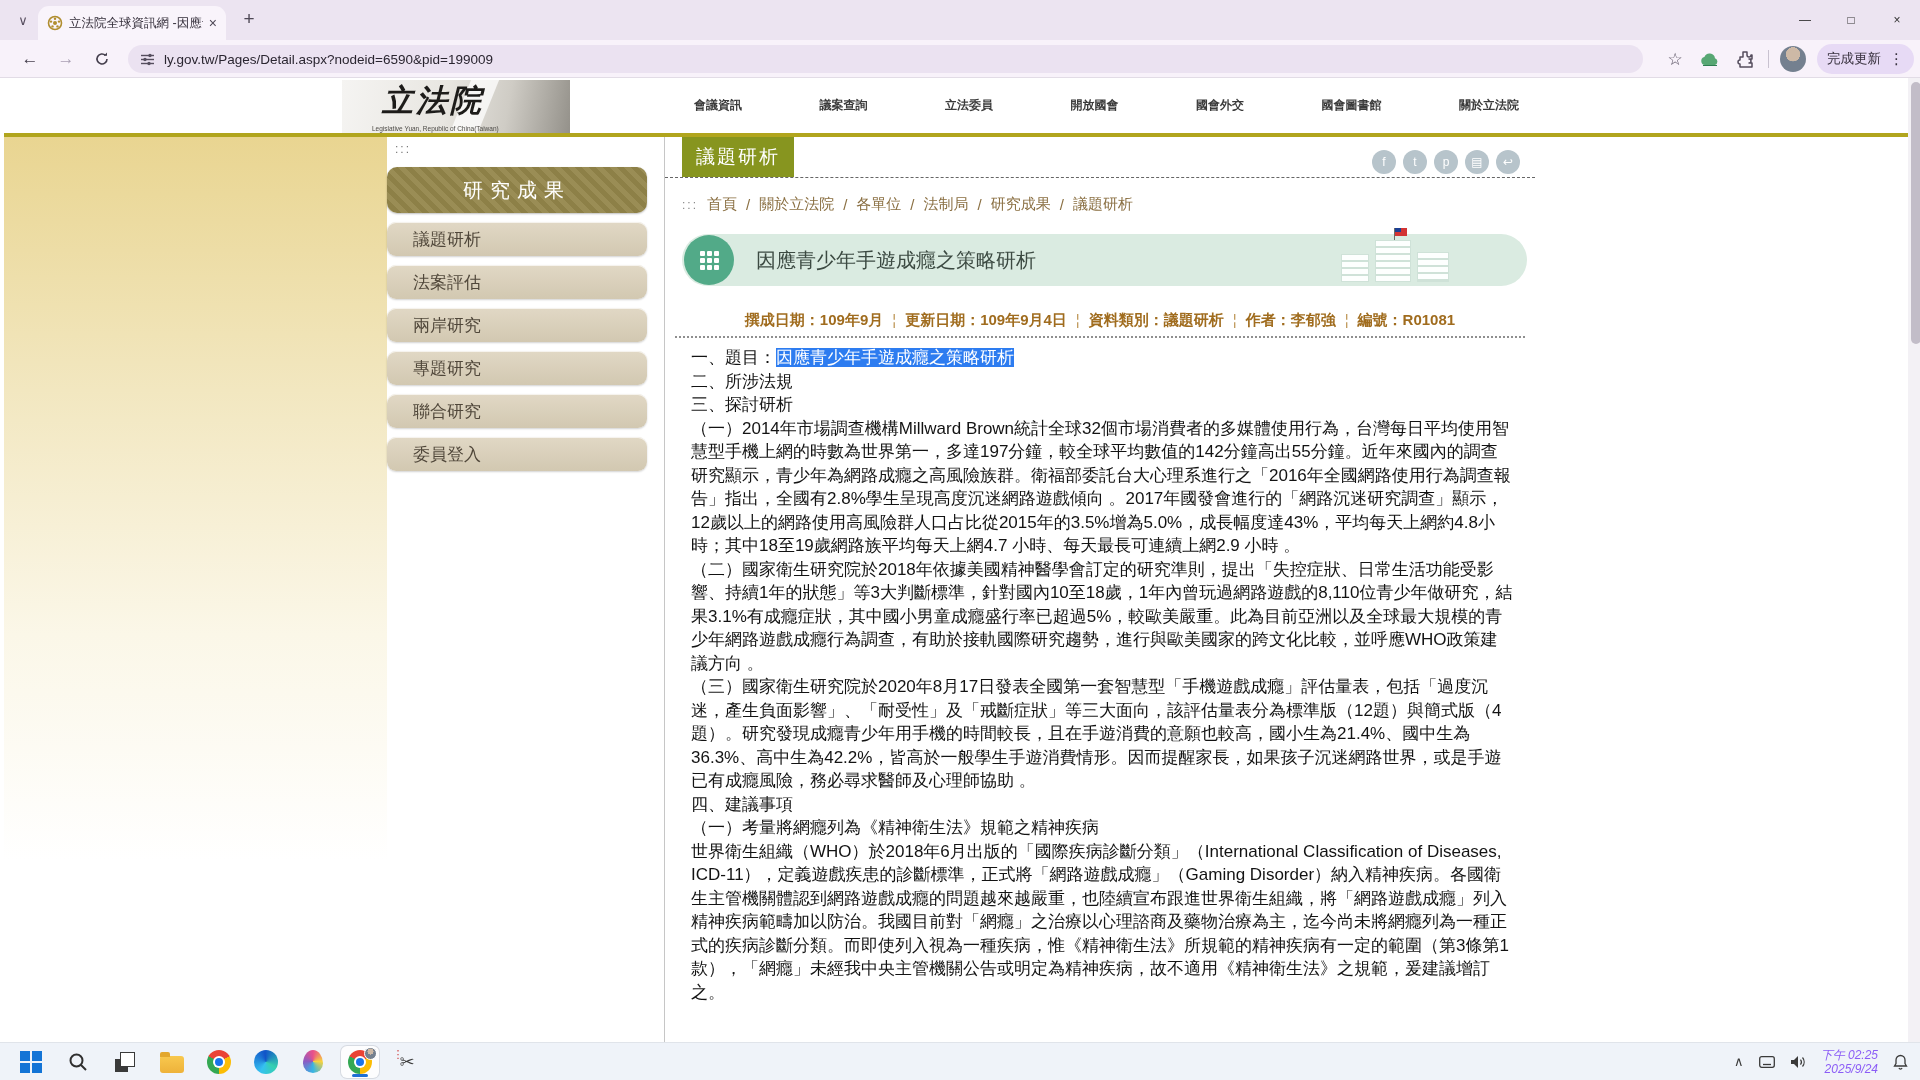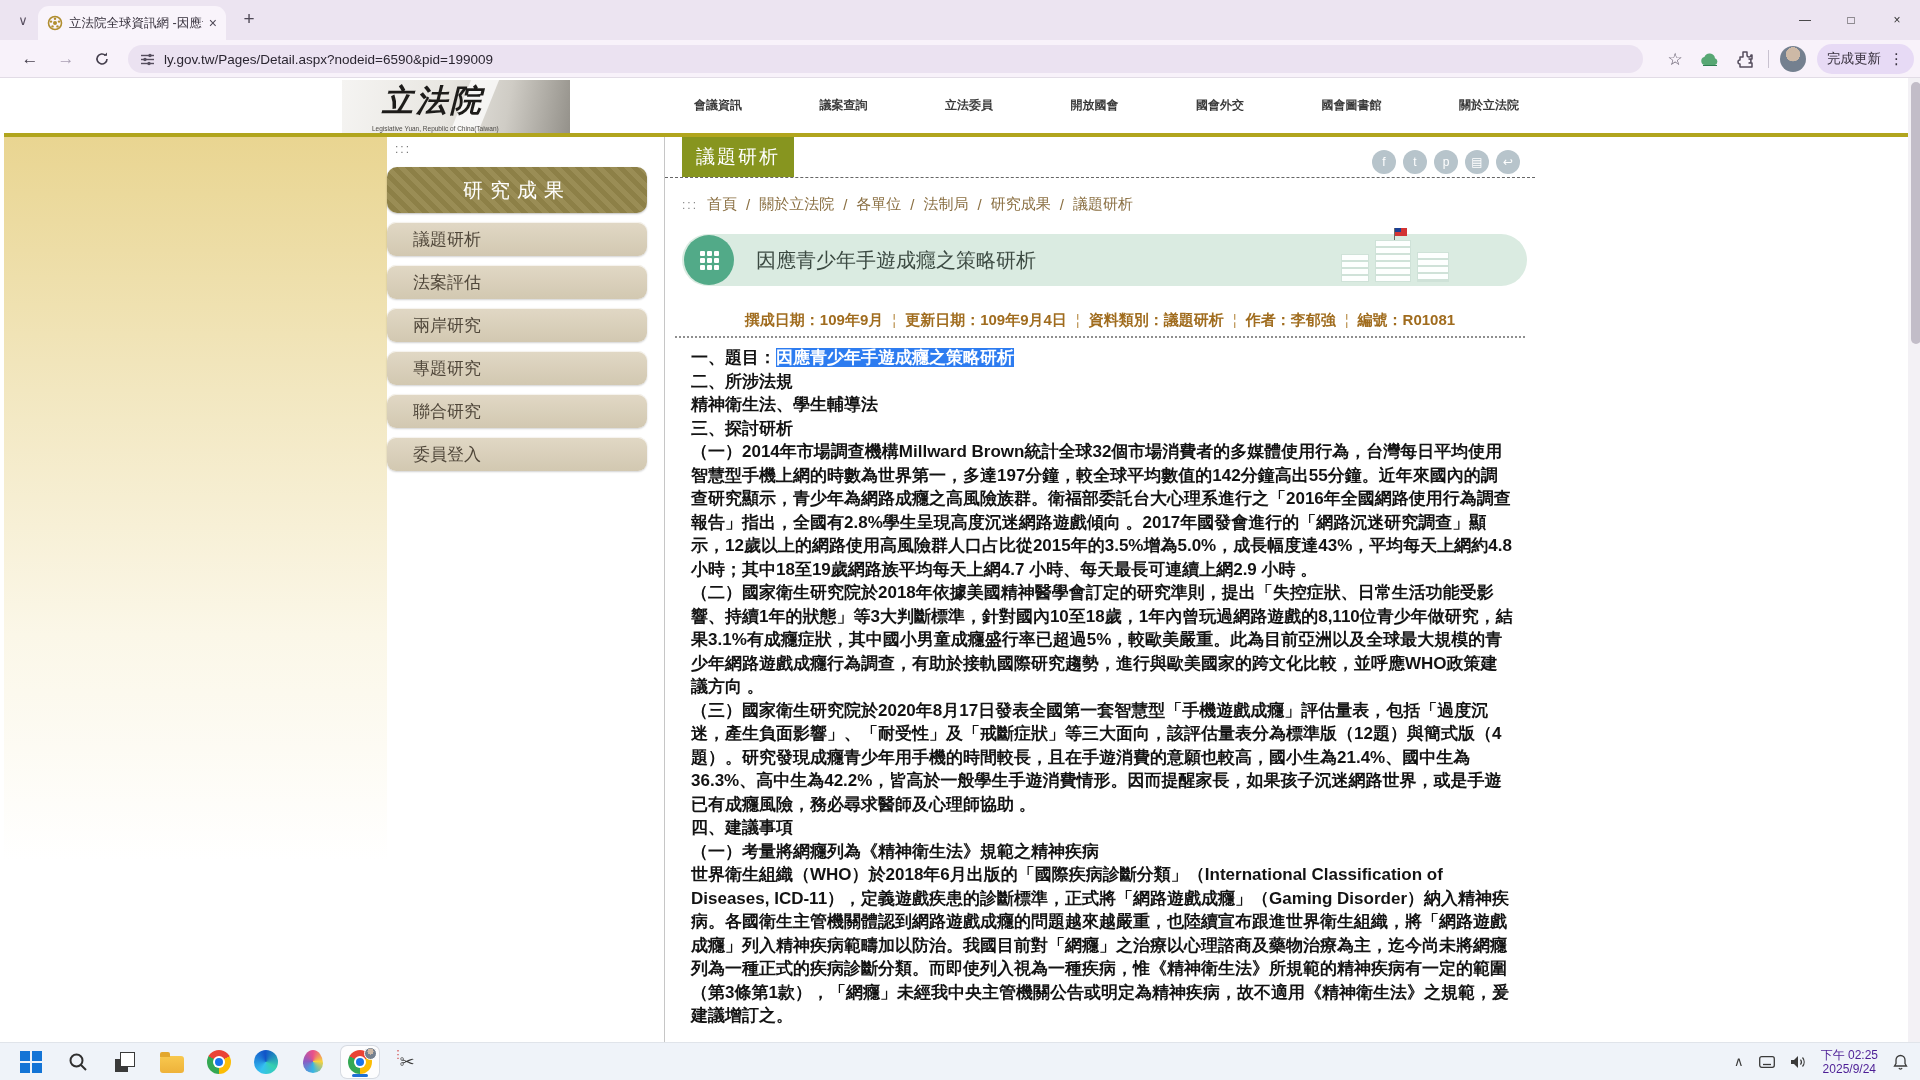--- a/index.html
+++ b/index.html
@@ -96,21 +96,21 @@
   .b3{right:86px;top:26px;width:28px;height:28px;}
   .flagpole{position:absolute;right:60px;top:0;width:1px;height:14px;background:#6b6b6b;}
   .flag{position:absolute;right:48px;top:0;width:12px;height:8px;background:#d23333;}
   .flag:after{content:"";position:absolute;left:0;top:0;width:6px;height:4px;background:#1b3f94;}
   .meta{position:absolute;left:0;top:174px;width:870px;text-align:center;font-size:15px;
         font-weight:bold;color:#a06c1e;}
   .meta .sep{font-weight:normal;color:#bd9554;margin:0 9px;}
   .dotline{position:absolute;left:10px;top:199px;width:850px;border-top:2px dotted #8f8f8f;}
   .article{position:absolute;left:26px;top:209px;width:822px;font-size:17px;line-height:23.5px;
            color:#131313;}
-  .article p{margin:0;font-weight:bold;}
+  .article p{margin:0;}
   .sel{background:#2d7cf0;color:#fff;}
 
   
   .scrollbar{position:absolute;right:0;top:0;width:16px;height:964px;background:#f3f1f5;}
   .thumb{position:absolute;left:3px;top:4px;width:10px;height:262px;background:#c2bdc8;border-radius:5px;}
 
   
   .taskbar{position:absolute;left:0;bottom:0;width:1920px;height:38px;background:#eff3f9;
            border-top:1px solid #e0e4ea;display:flex;align-items:center;}
   .task-icons{display:flex;align-items:center;gap:9px;margin-left:12px;}
@@ -137,21 +137,21 @@
         background:conic-gradient(from 210deg,#35c1f1,#1053c8 40%,#35d0b0 75%,#35c1f1);}
   .paint{width:20px;height:23px;border-radius:50% 50% 50% 50%/58% 58% 42% 42%;
          background:conic-gradient(#e94f8a,#f7d23e,#35b5e5,#8a5cc4,#e94f8a);}
   .miniavatar{position:absolute;right:2px;top:1px;width:13px;height:13px;border-radius:50%;
               border:1px solid #fff;
               background:radial-gradient(circle at 50% 32%,#cdb9a6 0 32%,#74808f 33% 100%);}
   .snip{font-size:18px;color:#3c3c3c;position:relative;}
   .snip:before{content:"⋮";position:absolute;left:-7px;top:-3px;font-size:11px;color:#d04040;}
   .tray{margin-left:auto;display:flex;align-items:center;gap:15px;margin-right:12px;}
   .trayic{display:flex;align-items:center;justify-content:center;color:#3a3a3a;font-size:13px;}
-  .clock{text-align:center;font-size:12px;line-height:14px;color:#4c1d95;}
+  .clock{text-align:right;font-size:12px;line-height:14px;color:#8b5cf6;font-style:italic;}
 </style>
 </head>
 <body>
 
 <div id="screen">
 
   <div class="tabstrip">
     <div class="tab-search">∨</div>
     <div class="tab">
       <svg width="16" height="16" viewBox="0 0 16 16">
@@ -300,21 +300,20 @@
       </div>
 
       <div class="meta">
         <span>撰成日期：109年9月</span><span class="sep">¦</span><span>更新日期：109年9月4日</span><span class="sep">¦</span><span>資料類別：議題研析</span><span class="sep">¦</span><span>作者：李郁強</span><span class="sep">¦</span><span>編號：R01081</span>
       </div>
       <div class="dotline"></div>
 
       <div class="article">
         <p><span>一、題目：</span><span class="sel">因應青少年手遊成癮之策略研析</span></p>
         <p>二、所涉法規</p>
-        <p>精神衛生法、學生輔導法</p>
         <p>三、探討研析</p>
         <p>（一）2014年市場調查機構Millward Brown統計全球32個市場消費者的多媒體使用行為，台灣每日平均使用智慧型手機上網的時數為世界第一，多達197分鐘，較全球平均數值的142分鐘高出55分鐘。近年來國內的調查研究顯示，青少年為網路成癮之高風險族群。衛福部委託台大心理系進行之「2016年全國網路使用行為調查報告」指出，全國有2.8%學生呈現高度沉迷網路遊戲傾向 。2017年國發會進行的「網路沉迷研究調查」顯示，12歲以上的網路使用高風險群人口占比從2015年的3.5%增為5.0%，成長幅度達43%，平均每天上網約4.8小時；其中18至19歲網路族平均每天上網4.7 小時、每天最長可連續上網2.9 小時 。</p>
         <p>（二）國家衛生研究院於2018年依據美國精神醫學會訂定的研究準則，提出「失控症狀、日常生活功能受影響、持續1年的狀態」等3大判斷標準，針對國內10至18歲，1年內曾玩過網路遊戲的8,110位青少年做研究，結果3.1%有成癮症狀，其中國小男童成癮盛行率已超過5%，較歐美嚴重。此為目前亞洲以及全球最大規模的青少年網路遊戲成癮行為調查，有助於接軌國際研究趨勢，進行與歐美國家的跨文化比較，並呼應WHO政策建議方向 。</p>
         <p>（三）國家衛生研究院於2020年8月17日發表全國第一套智慧型「手機遊戲成癮」評估量表，包括「過度沉迷，產生負面影響」、「耐受性」及「戒斷症狀」等三大面向，該評估量表分為標準版（12題）與簡式版（4題）。研究發現成癮青少年用手機的時間較長，且在手遊消費的意願也較高，國小生為21.4%、國中生為36.3%、高中生為42.2%，皆高於一般學生手遊消費情形。因而提醒家長，如果孩子沉迷網路世界，或是手遊已有成癮風險，務必尋求醫師及心理師協助 。</p>
         <p>四、建議事項</p>
         <p>（一）考量將網癮列為《精神衛生法》規範之精神疾病</p>
         <p>世界衛生組織（WHO）於2018年6月出版的「國際疾病診斷分類」（International Classification of Diseases, ICD-11），定義遊戲疾患的診斷標準，正式將「網路遊戲成癮」（Gaming Disorder）納入精神疾病。各國衛生主管機關體認到網路遊戲成癮的問題越來越嚴重，也陸續宣布跟進世界衛生組織，將「網路遊戲成癮」列入精神疾病範疇加以防治。我國目前對「網癮」之治療以心理諮商及藥物治療為主，迄今尚未將網癮列為一種正式的疾病診斷分類。而即使列入視為一種疾病，惟《精神衛生法》所規範的精神疾病有一定的範圍（第3條第1款），「網癮」未經我中央主管機關公告或明定為精神疾病，故不適用《精神衛生法》之規範，爰建議增訂之。</p>
 
       </div>
     </div>

